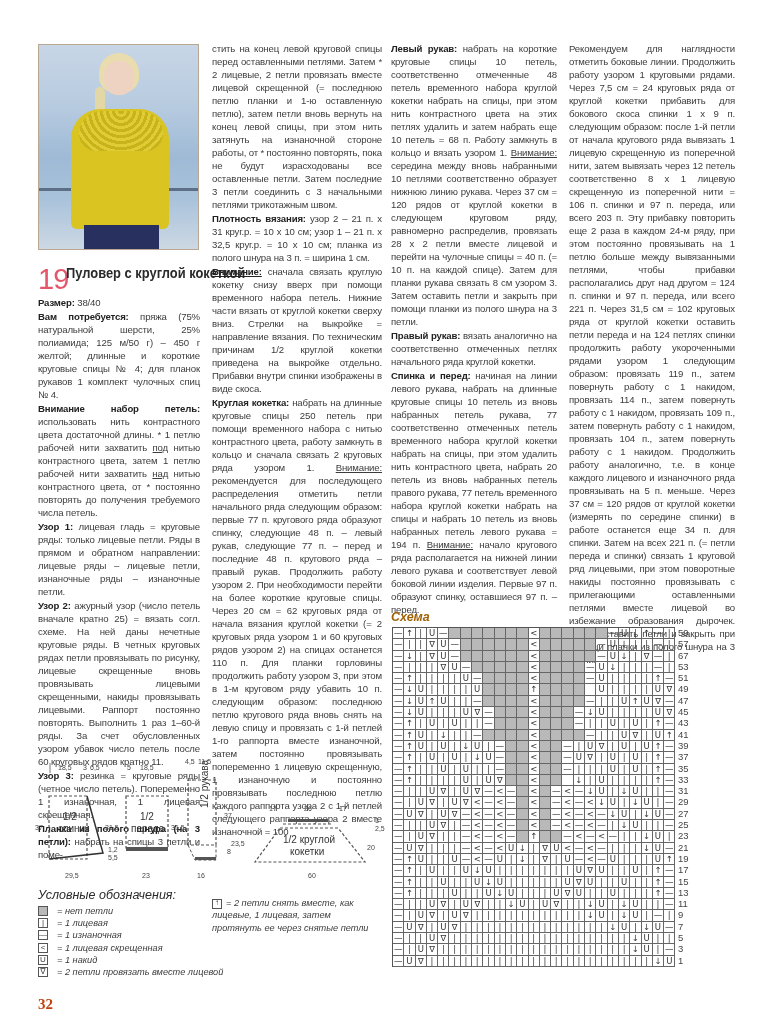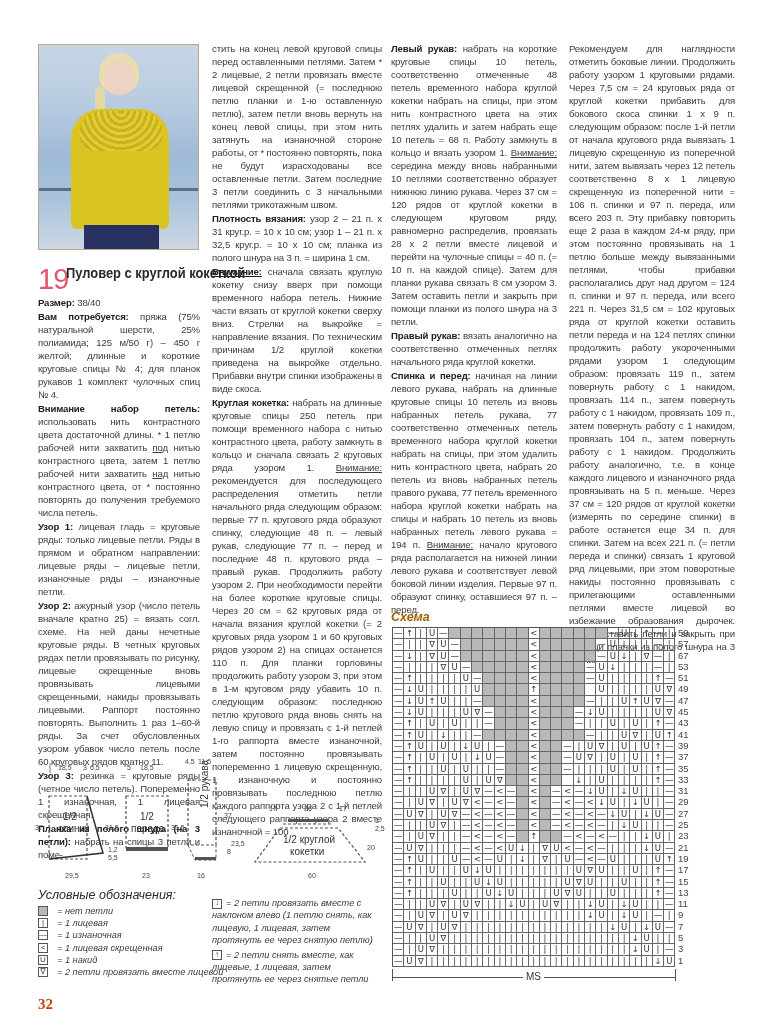--- a/index.html
+++ b/index.html
@@ -158,21 +158,20 @@
     <div class="row">
       <span class="sym">U</span>
       <span>= 1 накид</span>
     </div>
     <div class="row">
       <span class="sym">∇</span>
       <span>= 2 петли провязать вместе лицевой</span>
     </div>
   </div>
 <div class="legend2" id="legend2">
-    <div style="margin-bottom: 2px;"><span class="sym">↓</span><span>= 2 петли провязать вместе с наклоном влево (1 петлю снять, как лицевую, 1 лицевая, затем протянуть ее через снятую петлю)</span></div>
     <div style="margin-bottom: 2px;"><span class="sym">↑</span><span>= 2 петли снять вместе, как лицевые, 1 лицевая, затем протянуть ее через снятые петли</span></div>
   </div>
 
 <div class="page-num">32</div>
 
 <div class="chart-title">Схема</div>
 <div class="chart">
   <div class="grid" id="grid">
       <div class="cell">—</div>
       <div class="cell">↑</div>
@@ -950,16 +949,13 @@
       <div>17</div>
       <div>15</div>
       <div>13</div>
       <div>11</div>
       <div>9</div>
       <div>7</div>
       <div>5</div>
       <div>3</div>
       <div>1</div>
     </div>
-  <div class="ms">
-      <span>MS</span>
-    </div>
 </div>
 
 </body></html>

